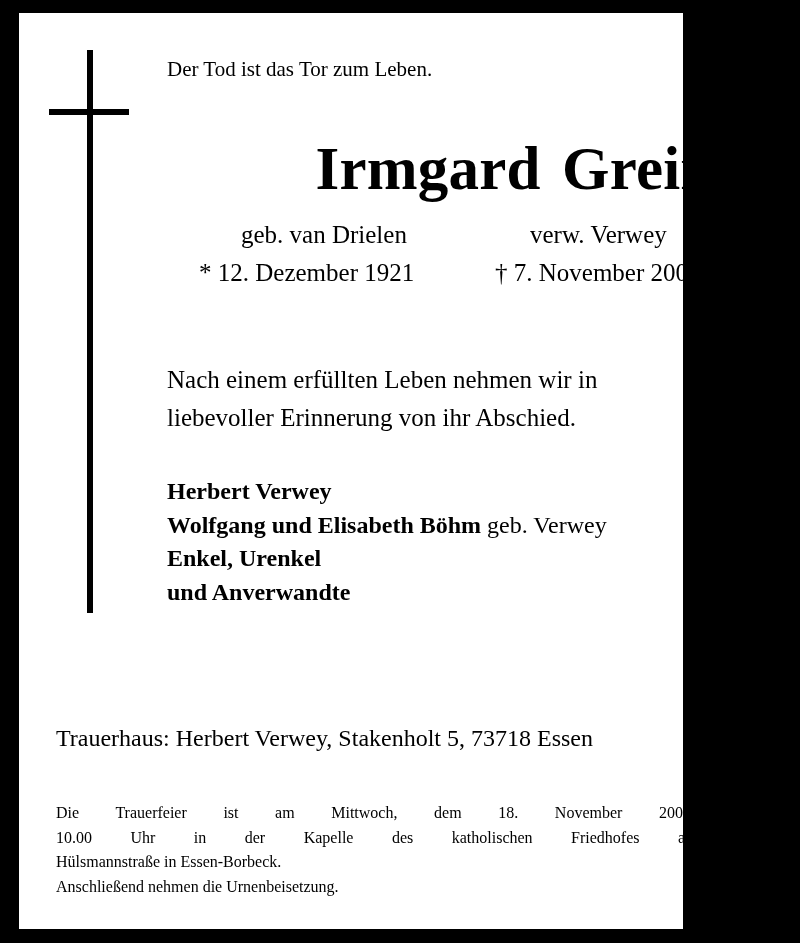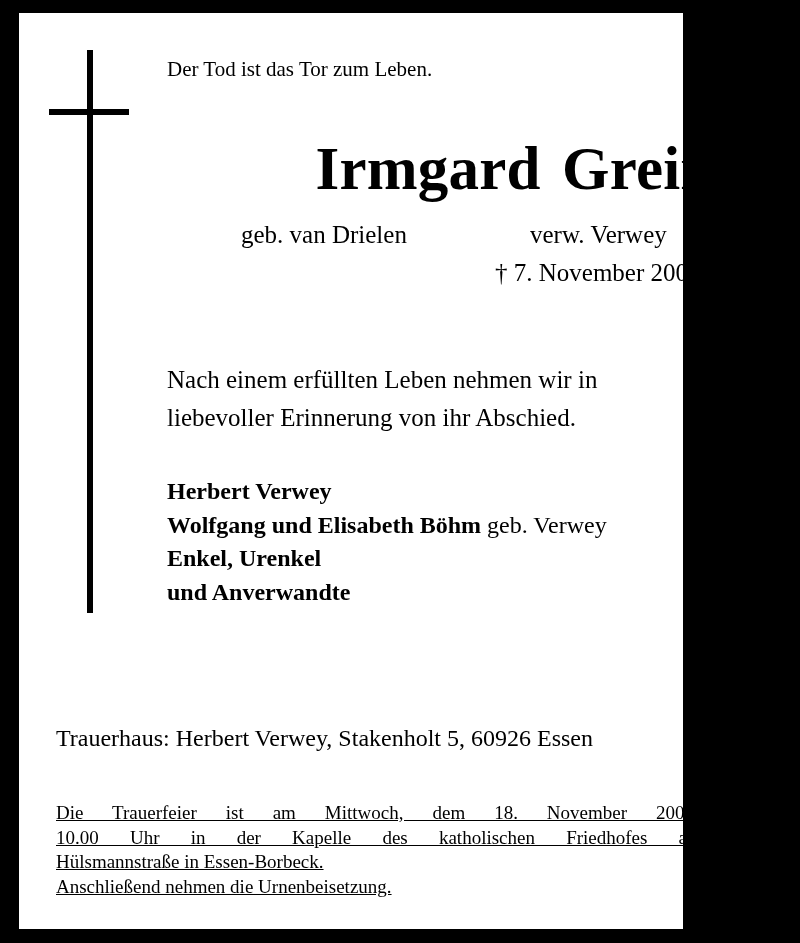--- a/index.html
+++ b/index.html
@@ -58,56 +58,56 @@
   }
   .sigs .b { font-weight: bold; }
   .trauerhaus {
     left: 37px; top: 712px;
     font-size: 24px;
   }
   .funeral {
     position: absolute;
     left: 37px; top: 788px;
     width: 696px;
-    font-size: 19px; line-height: 24.5px;
+    font-size: 16px; line-height: 24.5px;
     text-align: justify;
     text-align-last: left;
-    text-decoration: underline;
   }
   .funeral .line { display: block; }
   .funeral .j { text-align: justify; text-align-last: justify; }
 </style>
 </head>
 <body>
 
 <div class="page">
   <div class="cross-v"></div>
   <div class="cross-h"></div>
 
   <div class="abs motto">Der Tod ist das Tor zum Leben.</div>
 
   <div class="abs name">Irmgard Greiner</div>
 
   <div class="abs sub birthname">geb. van Drielen</div>
   <div class="abs sub widowed">verw. Verwey</div>
+  <div class="abs sub born">* 12. Dezember 1921</div>
   <div class="abs sub died">† 7. November 2009</div>
 
   <div class="abs sigs">
     <div class="b">Herbert Verwey</div>
     <div><span class="b">Wolfgang und Elisabeth Böhm</span><span> geb. Verwey</span></div>
     <div class="b">Enkel, Urenkel</div>
     <div class="b">und Anverwandte</div>
   </div>
 
   <div class="abs para">
     <div>Nach einem erfüllten Leben nehmen wir in</div>
     <div>liebevoller Erinnerung von ihr Abschied.</div>
   </div>
 
-  <div class="abs trauerhaus">Trauerhaus: Herbert Verwey, Stakenholt 5, 60926 Essen</div>
+  <div class="abs trauerhaus">Trauerhaus: Herbert Verwey, Stakenholt 5, 73718 Essen</div>
 
   <div class="funeral">
     <span class="line j">Die Trauerfeier ist am Mittwoch, dem 18. November 2009, um</span>
     <span class="line j">10.00 Uhr in der Kapelle des katholischen Friedhofes an der</span>
     <span class="line">Hülsmannstraße in Essen-Borbeck.</span>
     <span class="line">Anschließend nehmen die Urnenbeisetzung.</span>
   </div>
 </div>
 
 </body></html>

